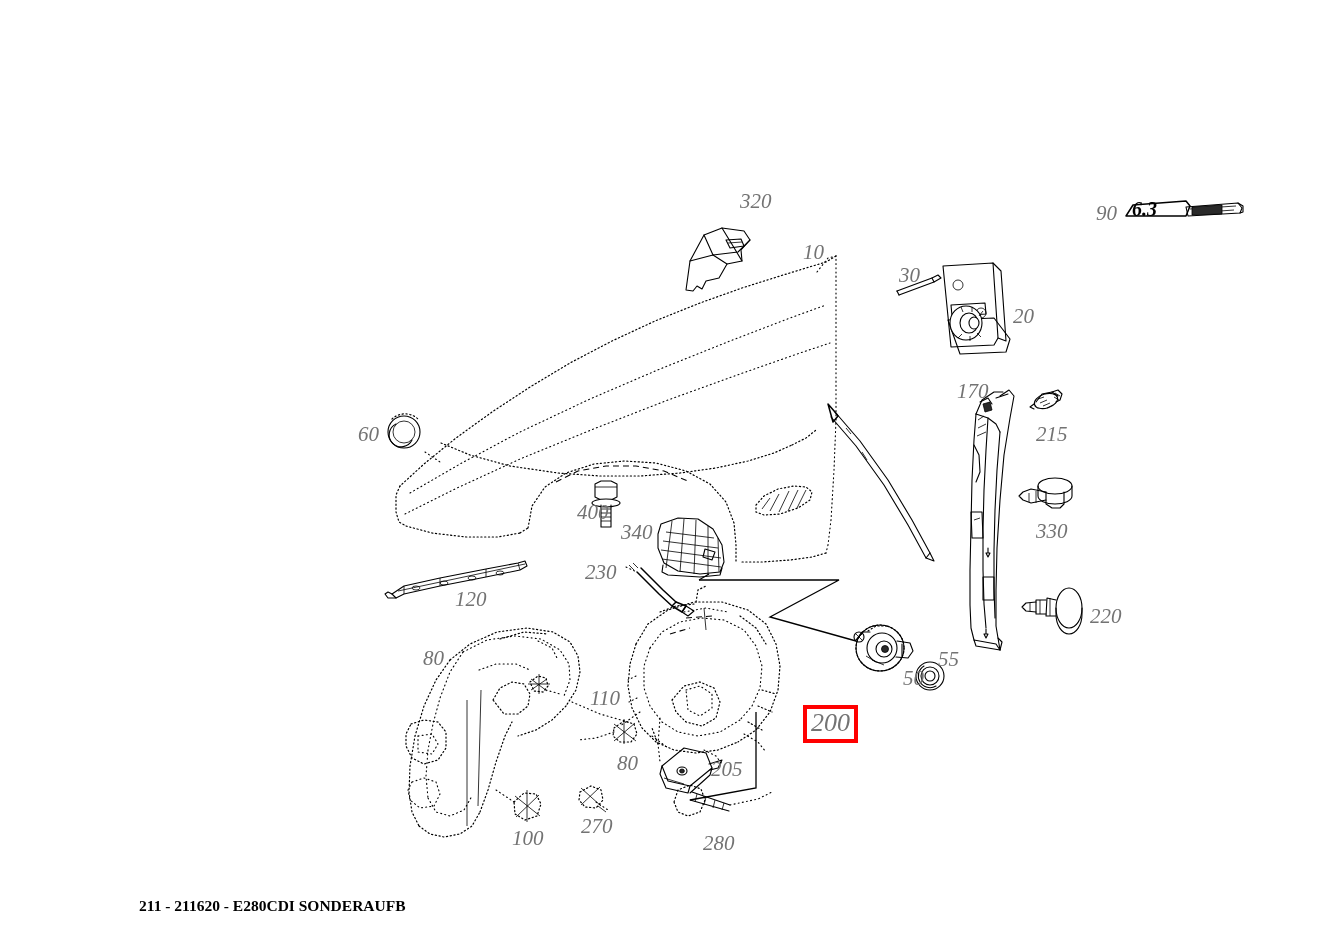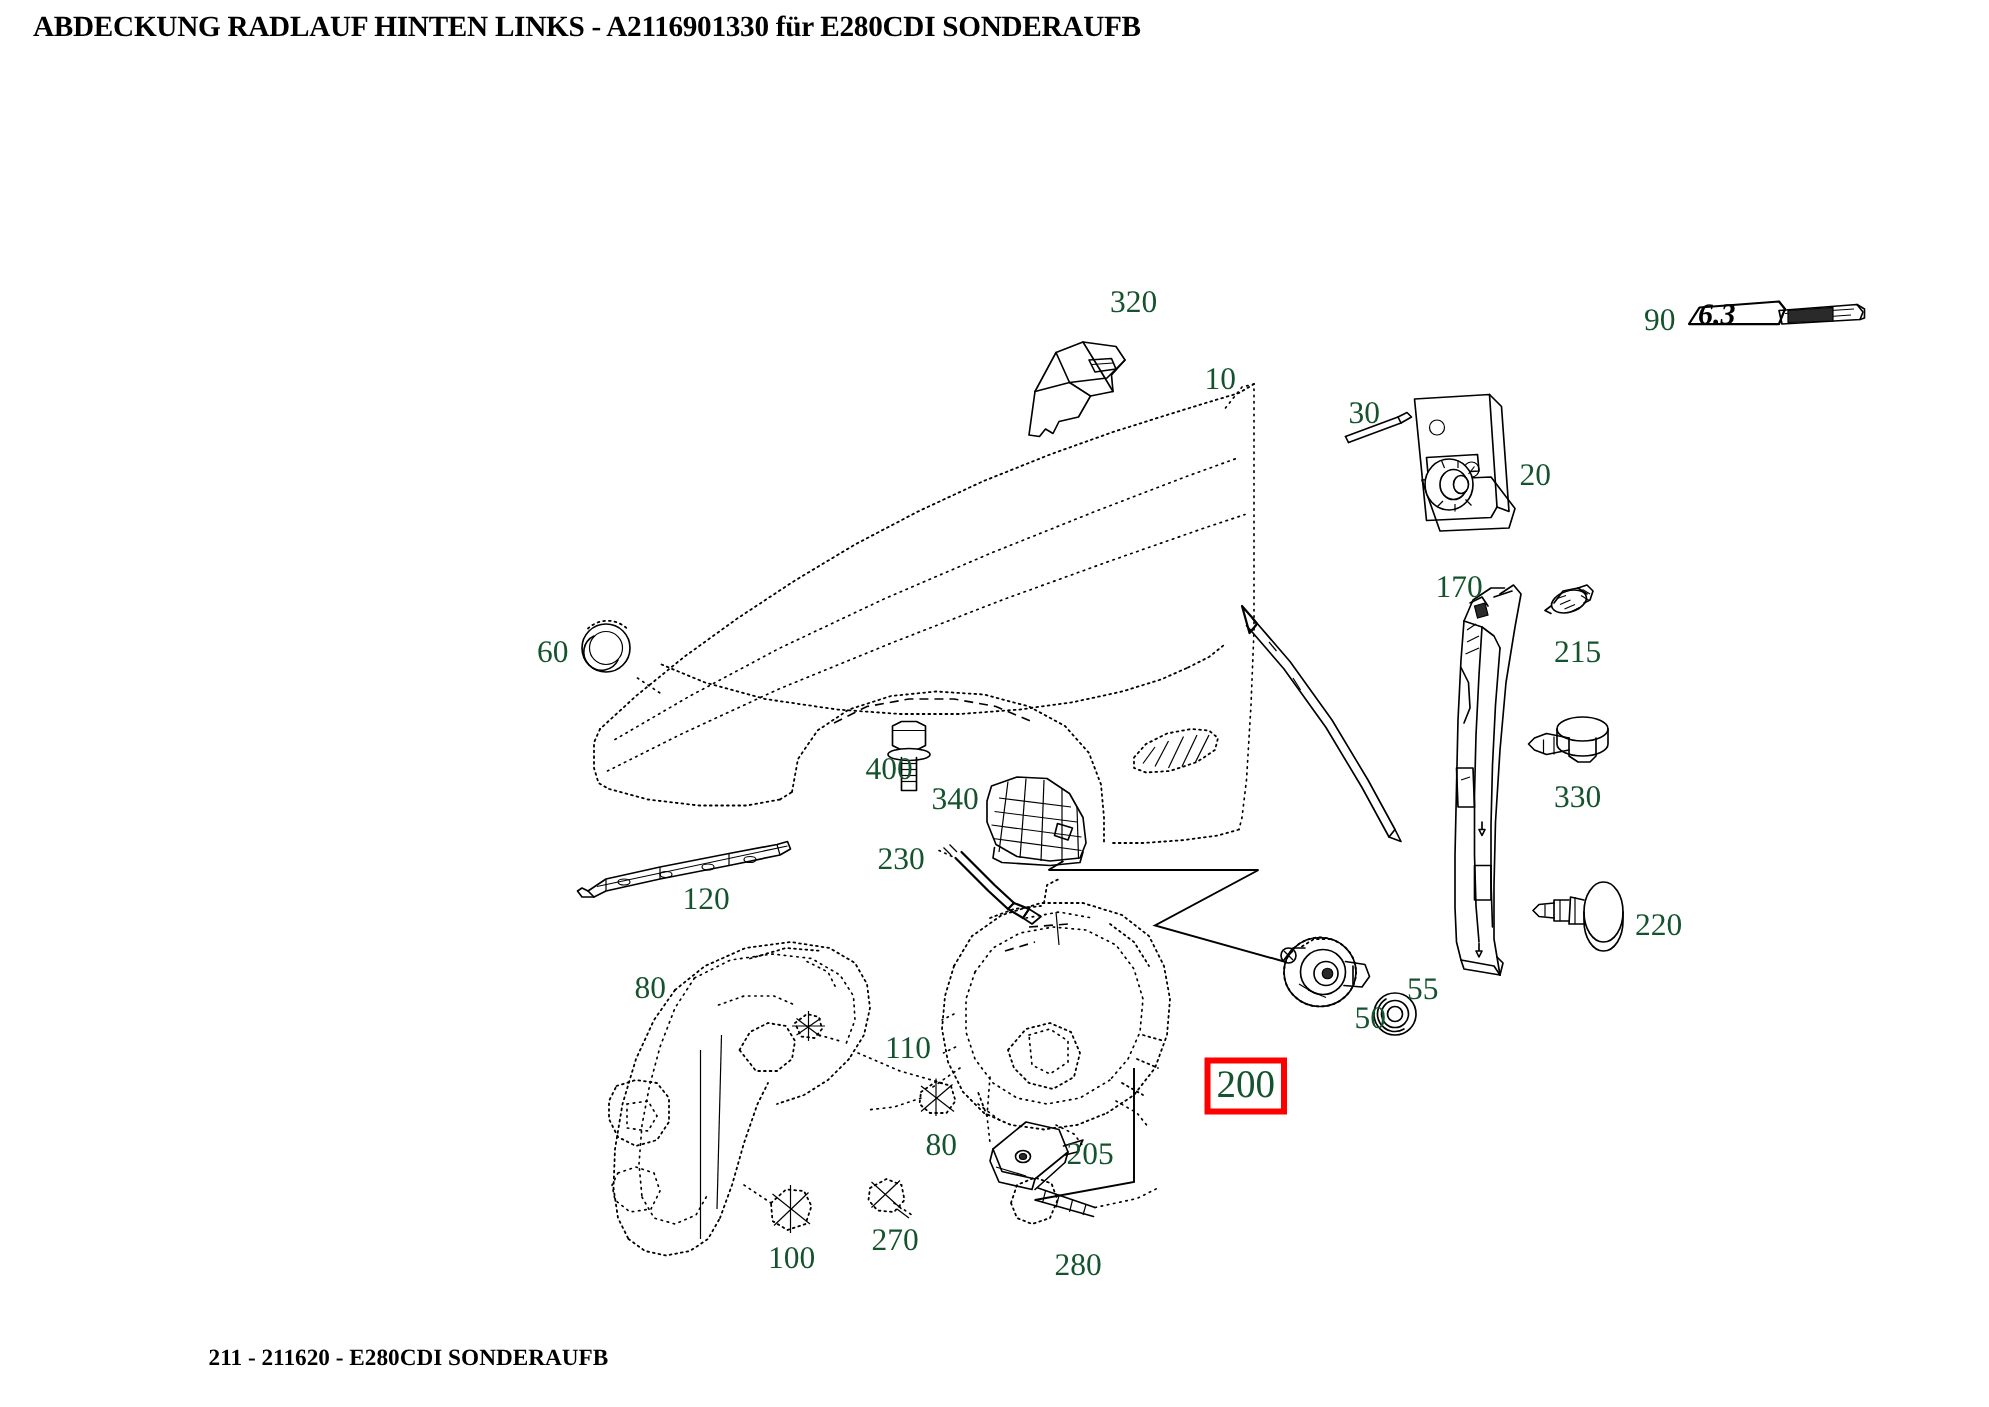--- a/index.html
+++ b/index.html
@@ -49,35 +49,35 @@
     width: 1326px;
     height: 938px;
     pointer-events: none;
   }
   .callout {
     position: absolute;
     font-size: 21px;
     line-height: 1;
     white-space: nowrap;
     font-family: "Liberation Serif", "DejaVu Serif", serif;
-    color: #14532d;
+    color: #737373;
+    font-style: italic;
   }
   .callout.hl {
     background: #ffffff;
     border: 4px solid #ff0000;
     padding: 1px 4px 3px 4px;
     font-size: 26px;
   }
 </style>
 </head>
 <body>
 
 <div id="page">
 
-  <div class="title">ABDECKUNG RADLAUF HINTEN LINKS - A2116901330 für E280CDI SONDERAUFB</div>
 
   <svg id="canvas" viewBox="0 0 1326 938" width="1326" height="938" xmlns="http://www.w3.org/2000/svg">
 
     <defs>
       <style>
         .ln    { fill:none; stroke:#000; stroke-width:1.1; stroke-linejoin:round; stroke-linecap:round; }
         .ln2   { fill:none; stroke:#000; stroke-width:1.5; stroke-linejoin:round; stroke-linecap:round; }
         .thin  { fill:none; stroke:#000; stroke-width:0.8; }
         .dot   { fill:none; stroke:#000; stroke-width:1.2; stroke-dasharray:1.2 2.6; stroke-linecap:round; }
         .dotf  { fill:none; stroke:#000; stroke-width:1.1; stroke-dasharray:1 3.2; stroke-linecap:round; }

